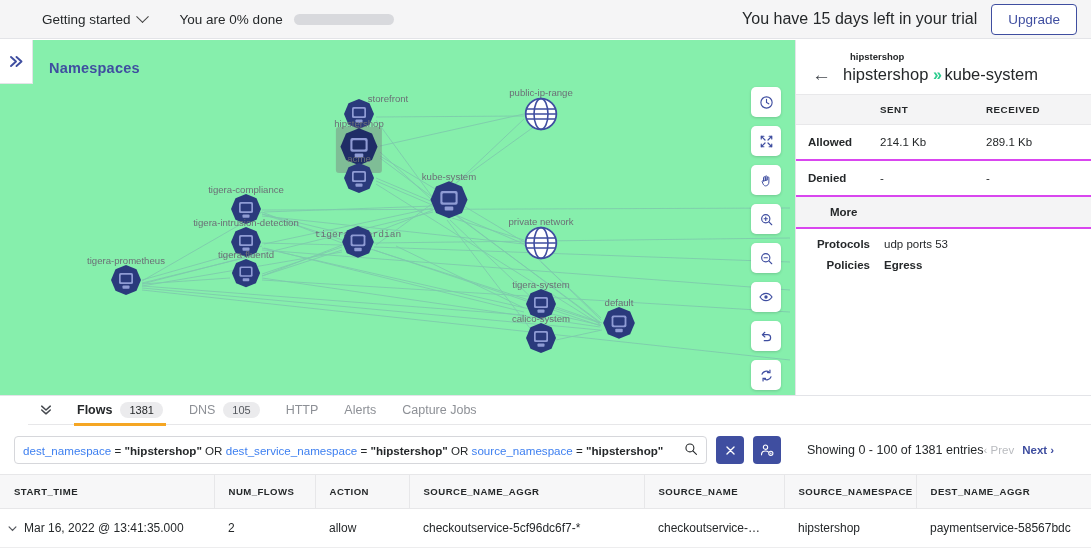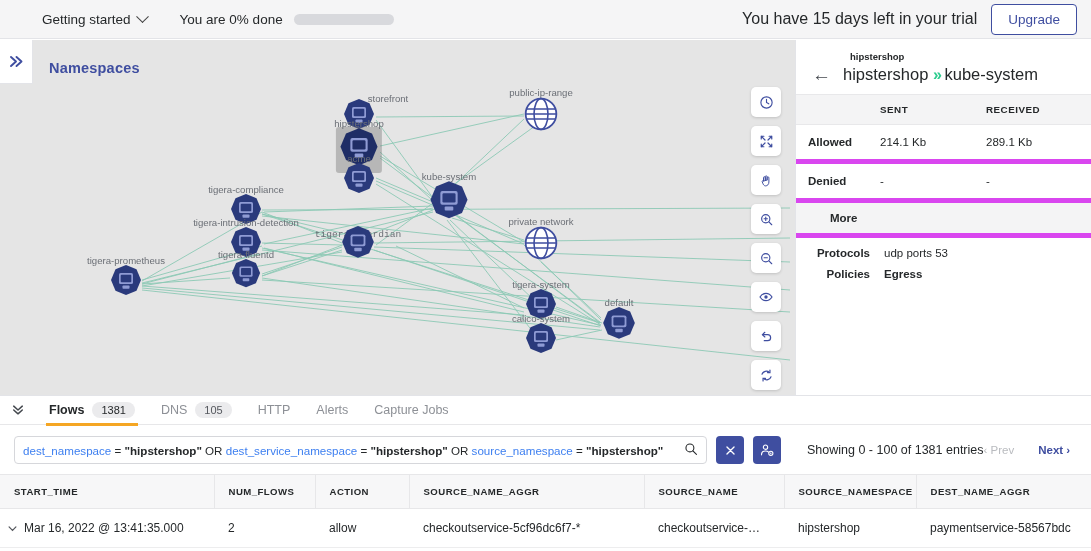--- a/index.html
+++ b/index.html
@@ -46,21 +46,21 @@
     position: absolute; left: 0; top: 40px; width: 33px; height: 44px;
     background: #fff; border-right: 1px solid #e3e4e8; border-bottom: 1px solid #e3e4e8;
     display: flex; align-items: center; justify-content: center; cursor: pointer;
     z-index: 5;
   }
   .rail-toggle svg { display:block; }
 
   
   .graph-panel {
     position: absolute; left: 0; top: 40px; width: 795px; height: 355px;
-    background: #e5e5e5; overflow: hidden;
+    background: #86efac; overflow: hidden;
   }
   .graph-title {
     position: absolute; left: 49px; top: 20px;
     color: #3f4ea0; font-size: 14.5px; font-weight: bold; letter-spacing: .2px;
   }
   .time-range {
     position: absolute; right: 66px; top: 19px;
     font-size: 12.5px; color: #5b5f66;
   }
   .graph-svg { position:absolute; left:0; top:0; }
@@ -96,21 +96,21 @@
   .back-arrow { font-size: 19px; color: #44484e; line-height: 1; cursor: pointer; margin-left: 4px;}
   .detail-title { font-size: 16.5px; color: #25282a; white-space: nowrap; }
   .arrow-green { color: #2ecc8f; font-weight: bold; letter-spacing:-2px; }
   .dtable { width: 100%; border-collapse: collapse; }
   .dtable th {
     background: #f4f4f5; font-size: 9.8px; letter-spacing: .5px; color: #25282a;
     padding: 9px 0; text-align: left; font-weight: bold;
     border-top: 1px solid #e8e8ea; border-bottom: 1px solid #e8e8ea;
   }
   .dtable td {
-    font-size: 11.5px; padding: 11px 0; border-bottom: 5px solid #d946ef; color: #25282a;
+    font-size: 11.5px; padding: 11px 0; border-bottom: 2px solid #d946ef; color: #25282a;
   }
   .dcol0 { width: 84px; padding-left: 12px !important; font-weight: bold; }
   .dcol1 { width: 106px; }
   .more-row td {
     background: #f4f4f5; font-weight: bold; font-size: 11.5px; padding: 9px 0 9px 0;
   }
   .more-row td.dcol0 { padding-left: 34px !important; }
   .kv { display: flex; padding: 9px 10px 0 0; }
   .kv-key { width: 74px; min-width:74px; text-align: right; font-size: 11.5px; font-weight: bold; color:#25282a; padding-right: 0; }
   .kv-val { padding-left: 14px; font-size: 11.5px; color: #25282a; }
@@ -119,21 +119,21 @@
     display: inline-block; background: #e4e4e6; border-radius: 11px;
     padding: 5px 11px; font-size: 11px; color: #25282a; margin-top: 7px; line-height: 1.35;
   }
   .pill.wide { display:block; max-width: 203px; }
 
   
   .bottom {
     position: absolute; left: 0; top: 395px; width: 1091px; height: 156px;
     background: #fff; border-top: 1px solid #e3e4e8;
   }
-  .tabs { display: flex; align-items: center; height: 29px; border-bottom: 1px solid #e7e7e9; }
+  .tabs { display: flex; align-items: center; height: 29px; border-bottom: 1px solid #e7e7e9; margin-left: 28px; }
   .tabs-caret { width: 36px; display:flex; align-items:center; justify-content:center; cursor:pointer; }
   .tab {
     display:flex; align-items:center; gap:8px; height: 29px; padding: 0 13px;
     font-size: 12.5px; color: #8d9096; cursor: pointer; position: relative;
   }
   .tab.active { color: #25282a; font-weight: bold; }
   .tab.active:after {
     content:""; position:absolute; left:10px; right:10px; bottom:-1px; height:3px; background:#f5a623;
   }
   .tab-badge {
@@ -151,21 +151,21 @@
   .q-field { color: #3d7ff0; }
   .q-op { color: #25282a; }
   .q-val { color: #25282a; font-weight: bold; }
   .q-bool { color: #25282a; }
   .mag { margin-left: auto; }
   .sq-btn {
     width: 28px; height: 28px; background: #3f4ea0; border-radius: 4px; margin-left: 9px;
     display:flex; align-items:center; justify-content:center; cursor:pointer;
   }
   .showing { margin-left: 26px; font-size: 12.5px; color: #25282a; white-space: nowrap; }
-  .pager { font-size: 11.5px; display: flex; align-items: flex-end; gap: 24px; }
+  .pager { font-size: 11.5px; display: flex; align-items: flex-end; gap: 8px; }
   .prev { color: #b9bbbf; cursor: default; }
   .next { color: #3f4ea0; font-weight: bold; cursor: pointer; }
 
   
   .dt { width: 1091px; border-collapse: collapse; table-layout: fixed; }
   .dt th {
     background: #f7f7f8; font-size: 9.6px; letter-spacing: .45px; font-weight: bold;
     color: #25282a; text-align: left; padding: 11px 0 11px 14px;
     border-top: 1px solid #e7e7e9; border-bottom: 1px solid #e7e7e9;
     border-right: 1px solid #e7e7e9; white-space: nowrap; overflow:hidden;

